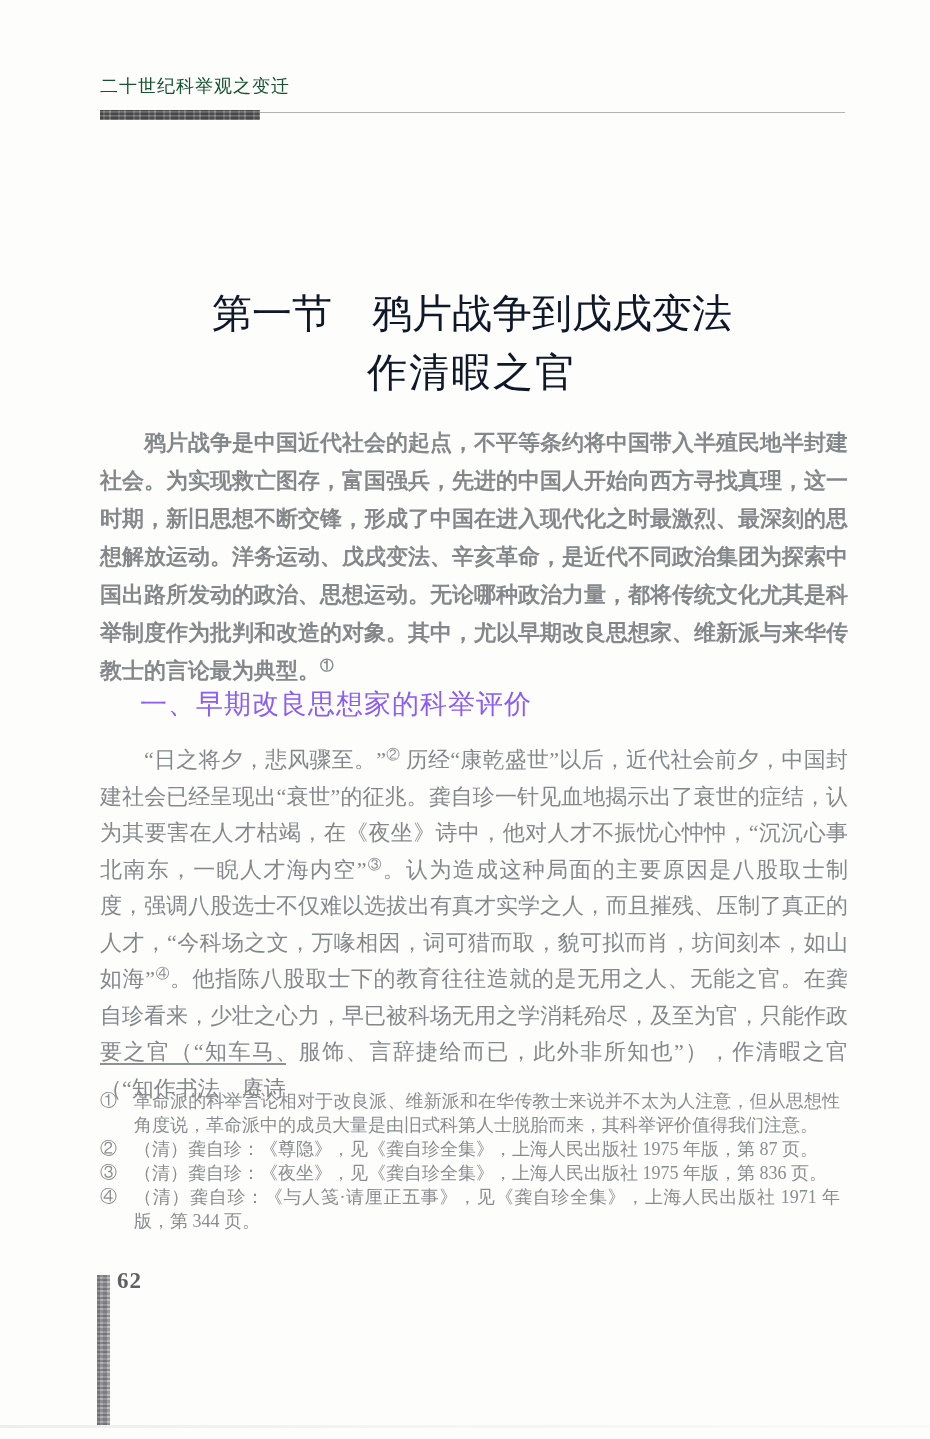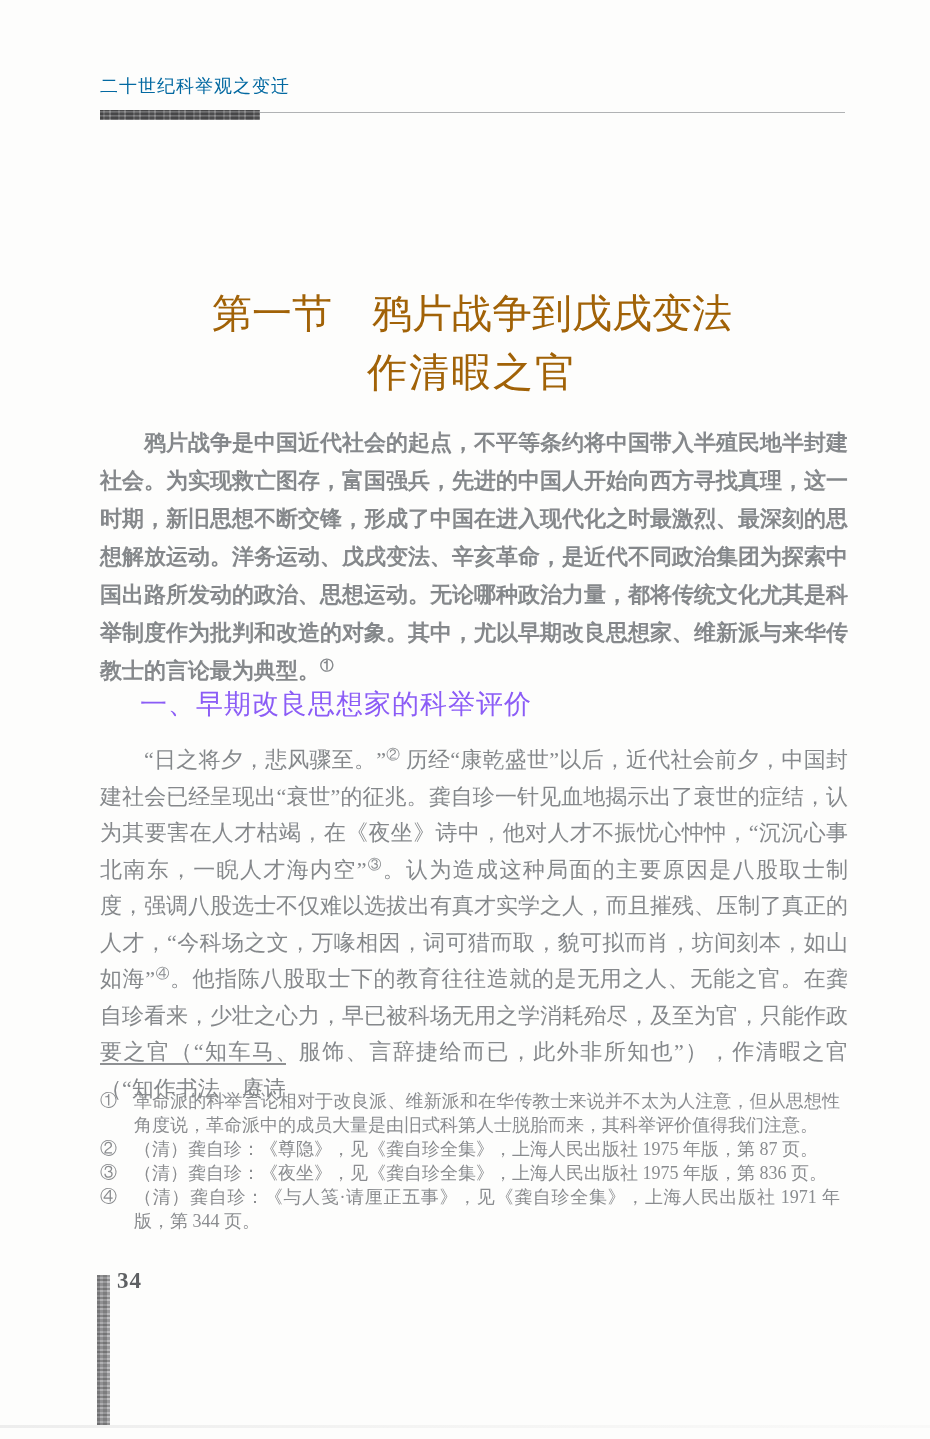--- a/index.html
+++ b/index.html
@@ -10,40 +10,40 @@
     background: #fdfdfc;
     overflow: hidden;
     font-family: "Liberation Serif", "DejaVu Serif", serif;
   }
 
   
   .running-header {
     position: absolute; left: 100px; top: 74px;
     font-size: 18px; line-height: 24px;
     letter-spacing: 1px;
-    color: #0369a1;
+    color: #14532d;
   }
   .header-rule-line {
     position: absolute; left: 100px; top: 112px;
     width: 745px; height: 1px;
     background: #b0b2b4;
   }
   .header-ink-bar {
     position: absolute; left: 100px; top: 110px;
     width: 160px; height: 10px;
     background-image:
       repeating-linear-gradient(0deg, rgba(255,255,255,.20) 0 1px, rgba(0,0,0,.12) 1px 3px, rgba(255,255,255,.10) 3px 4px),
       repeating-linear-gradient(90deg, #4e4e50 0 3px, #6e6e70 3px 5px, #565658 5px 9px, #7a7a7c 9px 11px, #505052 11px 15px);
   }
 
   
   .chapter-title {
     position: absolute; left: 92px; top: 288px; width: 760px;
     text-align: center;
-    color: #a16207;
+    color: #0f172a;
   }
   .chapter-title .line1 { font-size: 40px; line-height: 52px; white-space: nowrap; }
   .chapter-title .line1 .label { margin-right: 40px; }
   .chapter-title .line2 { font-size: 40px; line-height: 52px; margin-top: 7px; letter-spacing: 2px; }
 
   
   .body-para {
     position: absolute; left: 100px; width: 748px;
     font-size: 22px; line-height: 38px;
     text-align: justify; text-justify: inter-ideograph;
@@ -145,15 +145,15 @@
   <div class="footnote-item">
     <span class="marker">③</span>
     <span class="fn-text">（清）龚自珍：《夜坐》，见《龚自珍全集》，上海人民出版社 1975 年版，第 836 页。</span>
   </div>
   <div class="footnote-item">
     <span class="marker">④</span>
     <span class="fn-text">（清）龚自珍：《与人笺·请厘正五事》，见《龚自珍全集》，上海人民出版社 1971 年版，第 344 页。</span>
   </div>
 </div>
 
-<div class="page-number">34</div>
+<div class="page-number">62</div>
 <div class="spine-bar"></div>
 <div class="bottom-shadow"></div>
 
 </body></html>

